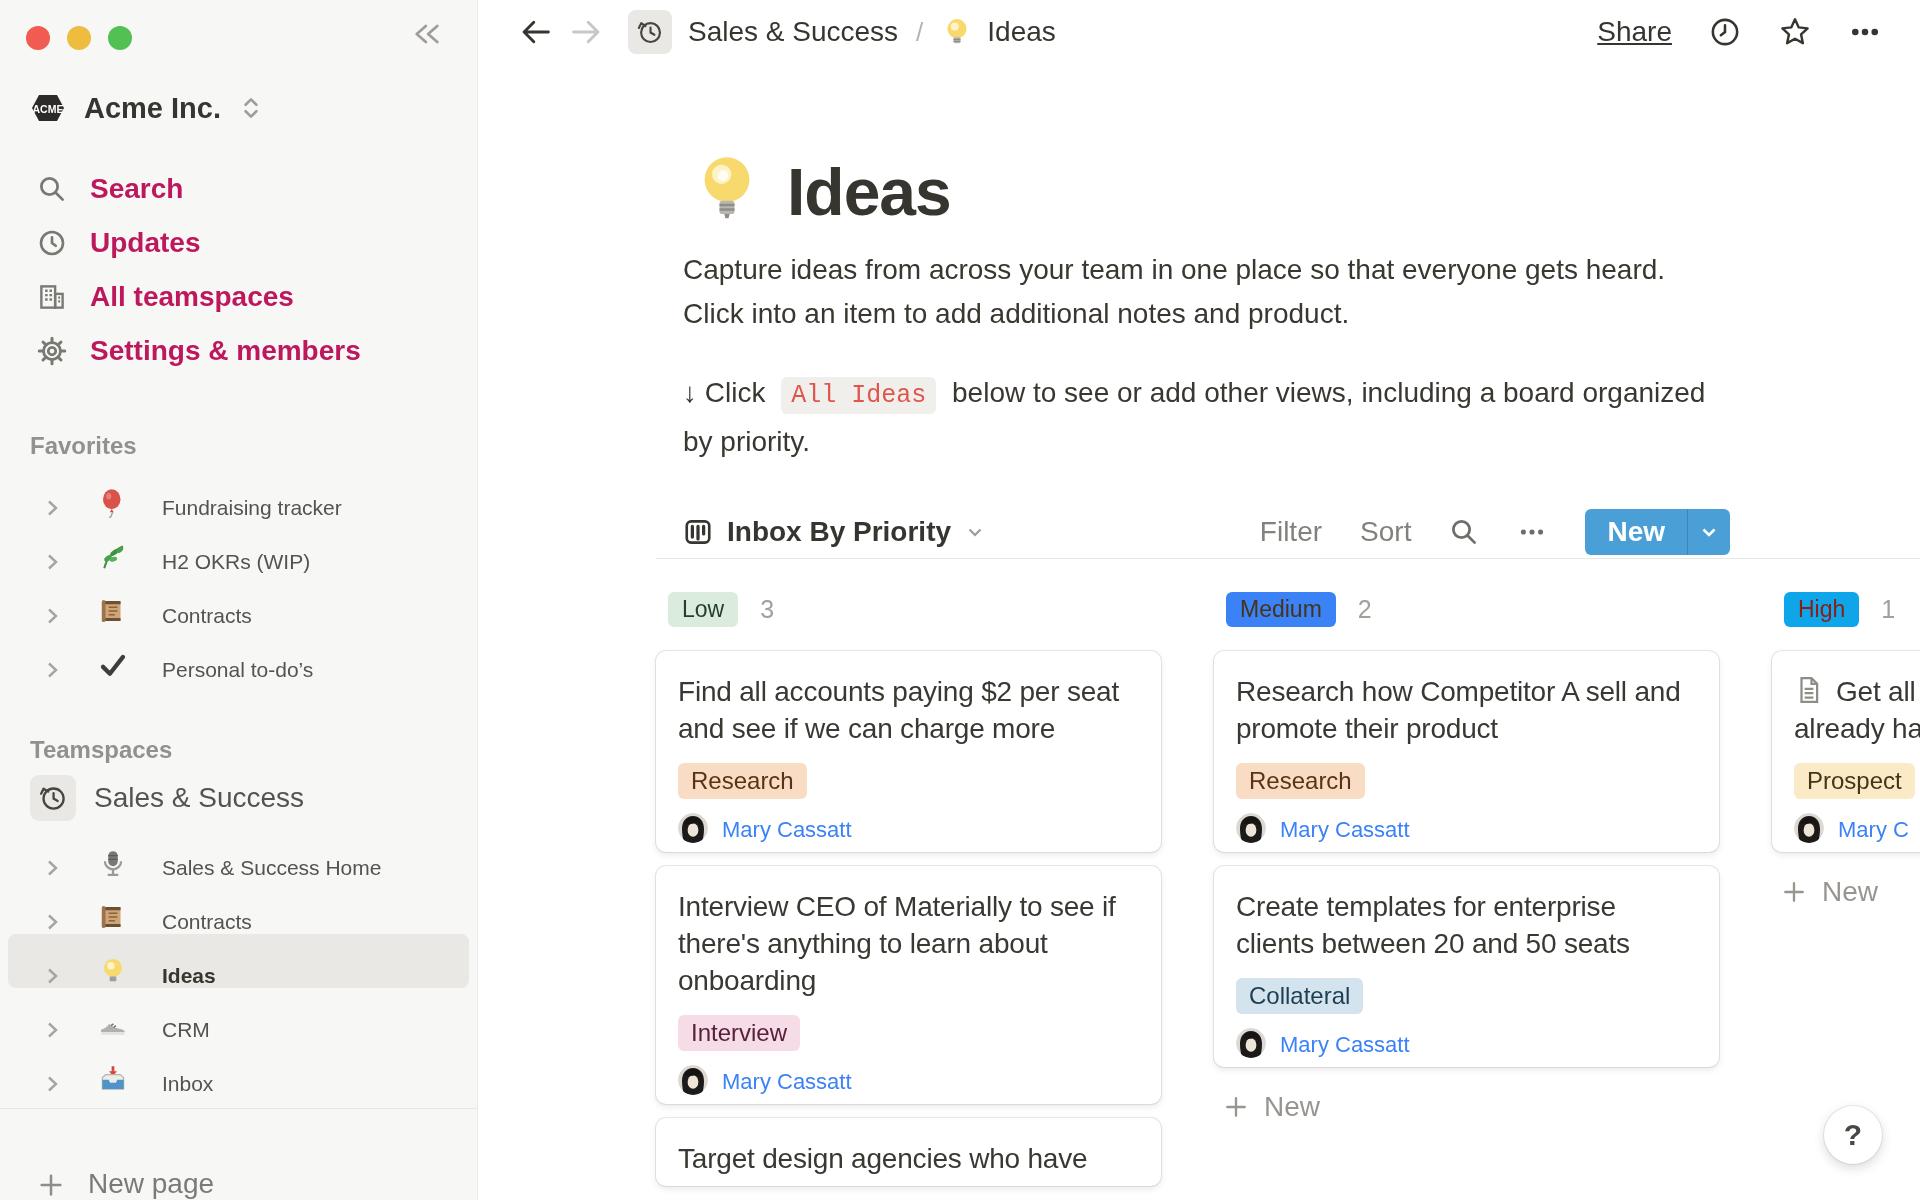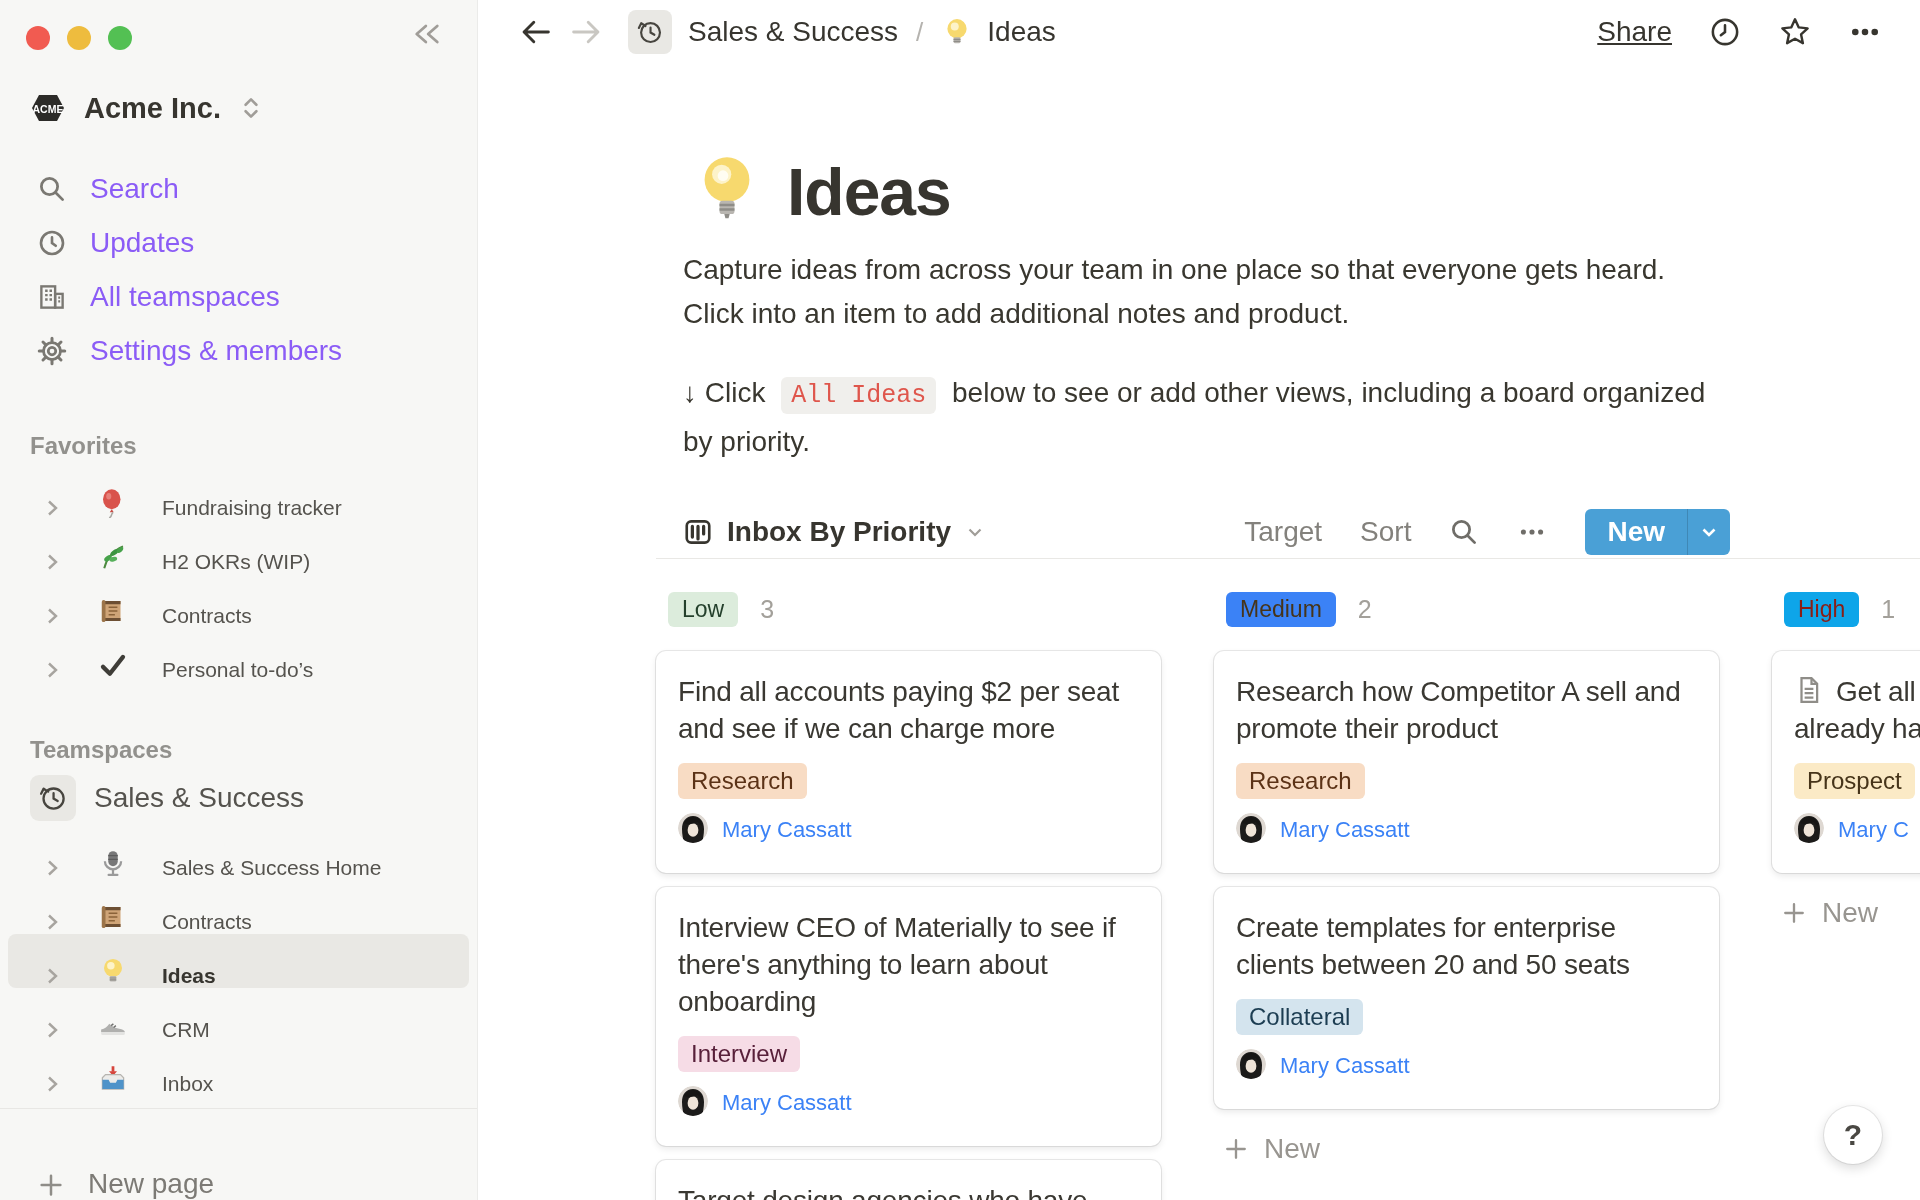--- a/index.html
+++ b/index.html
@@ -15,21 +15,21 @@
   .dot-red { background:#f15b51; }
   .dot-yellow { background:#eebc3e; }
   .dot-green { background:#53c053; }
   .collapse-btn { position:absolute; right:34px; top:20px; color:#a09d98; width:32px; height:30px; }
   .workspace { display:flex; align-items:center; gap:16px; padding:24px 0 0 28px; }
   .ws-logo { width:40px; height:40px; }
   .ws-name { font-size:29px; font-weight:700; color:#37352f; }
   .ws-switcher { width:24px; height:28px; margin-left:2px; }
 
   .nav-list { margin-top:34px; }
-  .srow { height:54px; display:flex; align-items:center; padding-left:36px; gap:22px; font-size:28px; color:#8b5cf6; font-weight:400; }
+  .srow { height:54px; display:flex; align-items:center; padding-left:36px; gap:22px; font-size:28px; color:#be185d; font-weight:700; }
   .srow .sic { width:32px; height:32px; flex-shrink:0; display:flex; align-items:center; justify-content:center; }
   .section-head { margin-top:48px; height:40px; display:flex; align-items:center; padding-left:30px; font-size:24px; font-weight:600; color:#92918d; }
   .crow { height:54px; display:flex; align-items:flex-end; padding-left:40px; gap:16px; font-size:21px; color:#55534e; font-weight:500; }
   .crow .chev { width:24px; height:24px; color:#a7a49f; flex-shrink:0; }
   .crow .emo { width:34px; height:34px; margin-left:16px; flex-shrink:0; display:flex; align-items:center; justify-content:center; }
   .crow .lbl { margin-left:16px; white-space:nowrap; }
   .ts-root { height:56px; display:flex; align-items:center; padding-left:30px; gap:18px; font-size:28px; color:#55534e; font-weight:500; }
   .ts-icon-box { width:46px; height:46px; background:#e9e8e4; border-radius:9px; display:flex; align-items:center; justify-content:center; }
   .row-selected { background:#e9e8e4; border-radius:8px; margin:0 8px; padding-left:32px; }
   .row-selected .lbl { color:#37352f; font-weight:700; }
@@ -72,21 +72,21 @@
   .btn-new .btn-caret svg { width:24px; height:24px; }
 
   .board { margin:32px 0 0 178px; display:flex; gap:53px; align-items:flex-start; }
   .bcol { width:505px; flex-shrink:0; }
   .col-head { display:flex; align-items:center; gap:22px; margin:0 0 24px 12px; height:36px; }
   .pill { font-size:23px; font-weight:500; padding:4px 14px; border-radius:6px; }
   .pill-green { background:#dcecdc; color:#24402c; }
   .pill-yellow { background:#3b82f6; color:#463419; }
   .pill-red { background:#0ea5e9; color:#8a1e16; }
   .col-count { font-size:25px; color:#a3a09a; }
-  .card { background:#fff; border-radius:10px; box-shadow:0 0 0 1px rgba(15,15,15,0.09), 0 3px 7px rgba(15,15,15,0.09); padding:22px 22px 30px; margin-bottom:14px; }
+  .card { background:#fff; border-radius:10px; box-shadow:0 0 0 1px rgba(15,15,15,0.09), 0 3px 7px rgba(15,15,15,0.09); padding:22px 22px 9px; margin-bottom:14px; }
   .card-title { font-size:28px; font-weight:500; line-height:37px; color:#3a3832; letter-spacing:-0.2px; }
   .card-title .inline-doc { width:30px; height:30px; vertical-align:-4px; margin-right:12px; }
   .tag-row { margin-top:16px; }
   .tag { display:inline-block; font-size:24px; padding:4px 13px; border-radius:6px; }
   .tag-orange { background:#f8dcc4; color:#5b3216; }
   .tag-pink { background:#f6dce6; color:#58203a; }
   .tag-blue { background:#d4e4ee; color:#1c3d52; }
   .tag-yellow { background:#fbeac6; color:#463419; }
   .person { margin-top:14px; display:flex; align-items:flex-end; gap:14px; font-size:22px; color:#3b82f6; }
   .avatar { width:30px; height:30px; border-radius:50%; flex-shrink:0; }
@@ -401,21 +401,21 @@
         <svg class="view-ic" viewBox="0 0 24 24">
             <rect x="3" y="3.5" width="18" height="17" rx="3.5" fill="none" stroke="#37352f" stroke-width="2.1"></rect>
             <path d="M7.5 7.5v8.5M12 7.5v10M16.5 7.5v6" stroke="#37352f" stroke-width="2.6" stroke-linecap="round"></path>
           </svg>
         <span class="view-name">Inbox By Priority</span>
         <span class="view-chev"><svg viewBox="0 0 24 24" fill="none" stroke="currentColor" stroke-width="2.2" width="24" height="24">
               <path d="M6.5 9.5 12 15l5.5-5.5"></path>
             </svg></span>
 
         <div class="toolbar">
-          <span class="tool-txt">Target</span>
+          <span class="tool-txt">Filter</span>
           <span class="tool-txt">Sort</span>
           <span class="tool-ic"><svg viewBox="0 0 24 24" fill="none" stroke="currentColor" stroke-width="2.2" width="30" height="30">
                 <circle cx="10" cy="10" r="6.5"></circle>
                 <path d="M15 15l5.5 5.5" stroke-linecap="round"></path>
               </svg></span>
           <span class="tool-ic"><svg viewBox="0 0 28 28" fill="currentColor" width="30" height="30">
                 <circle cx="6" cy="14" r="2.4"></circle>
                 <circle cx="14" cy="14" r="2.4"></circle>
                 <circle cx="22" cy="14" r="2.4"></circle>
               </svg></span>

